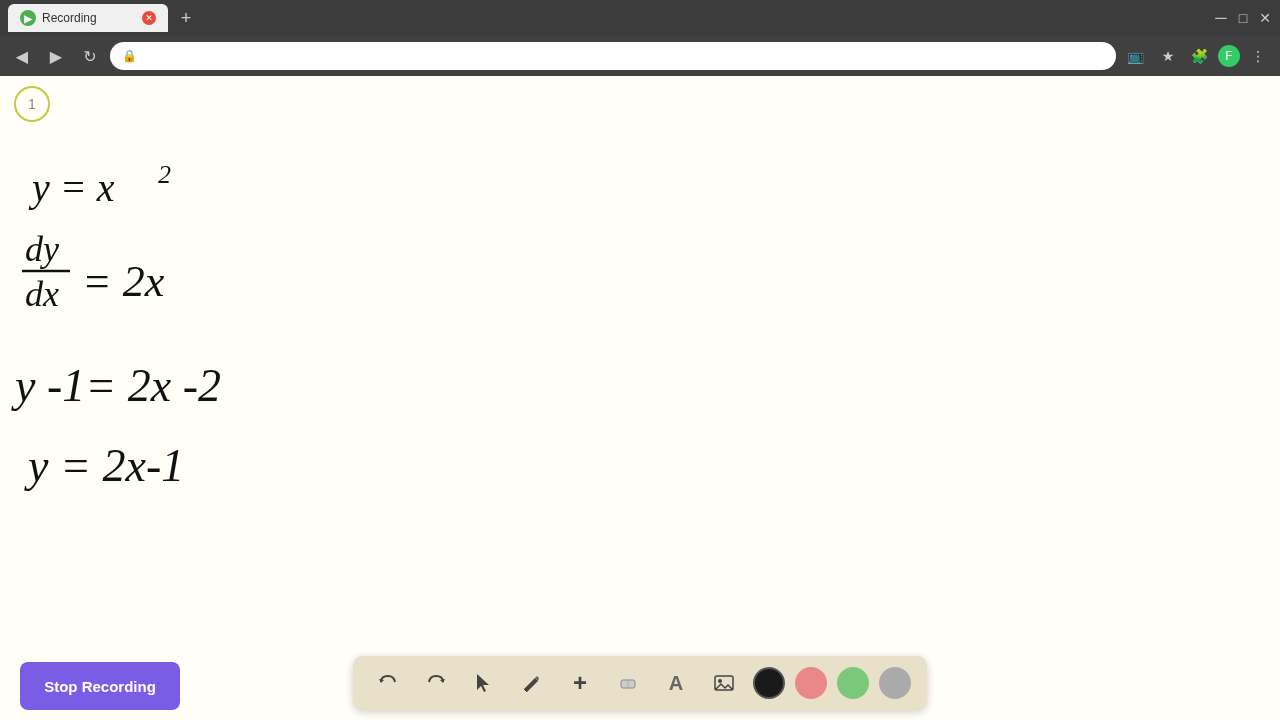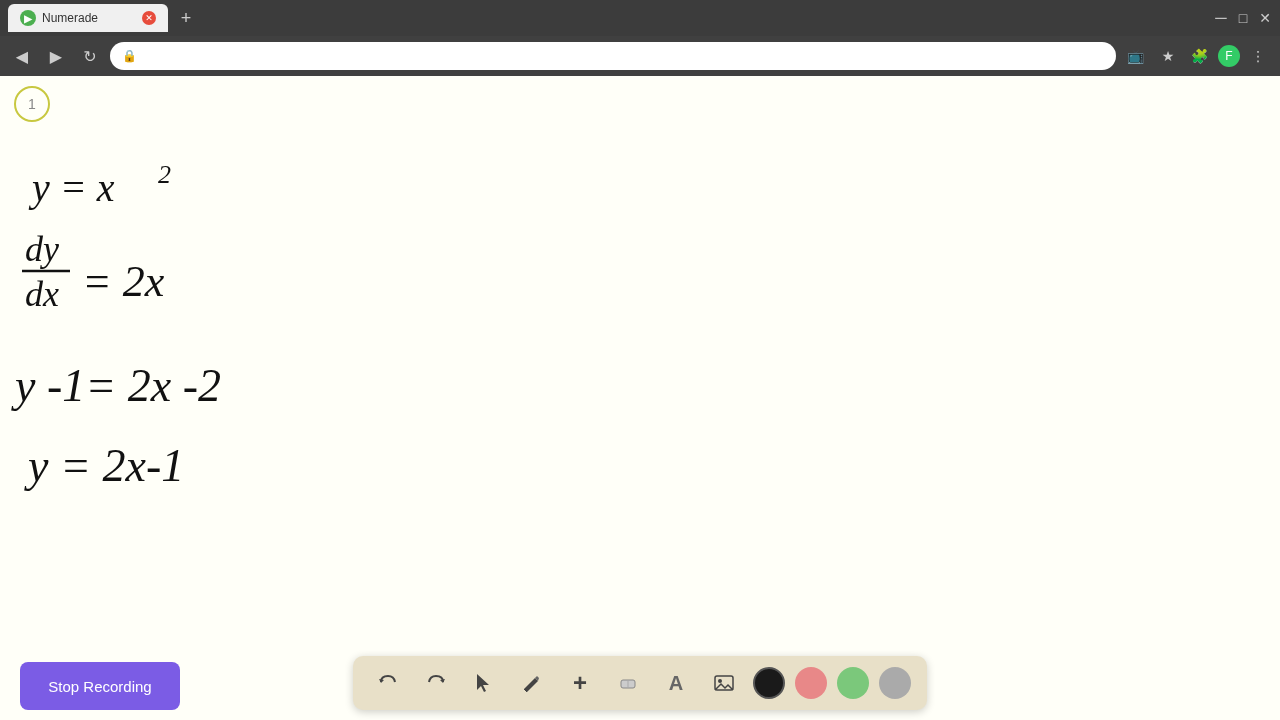--- a/index.html
+++ b/index.html
@@ -233,35 +233,35 @@
     .stop-recording-btn {
       position: absolute;
       bottom: 10px;
       left: 20px;
       background: #7b5ce5;
       color: white;
       border: none;
       border-radius: 8px;
       padding: 12px 20px;
       font-size: 15px;
-      font-weight: 400;
+      font-weight: 700;
       cursor: pointer;
       width: 160px;
       height: 48px;
     }
   </style>
 </head>
 <body>
 
 <div class="browser-chrome">
 
   <div class="tab-bar">
     <div class="tab">
       <div class="tab-icon">▶</div>
-      <span>Numerade</span>
+      <span>Recording</span>
       <div class="tab-close">✕</div>
     </div>
     <div class="new-tab-btn">+</div>
     <div class="window-controls">
       <div class="win-btn" style="color:#ccc; font-size:16px;">─</div>
       <div class="win-btn" style="color:#ccc; font-size:14px;">□</div>
       <div class="win-btn" style="color:#ccc; font-size:14px;">✕</div>
     </div>
   </div>
 

